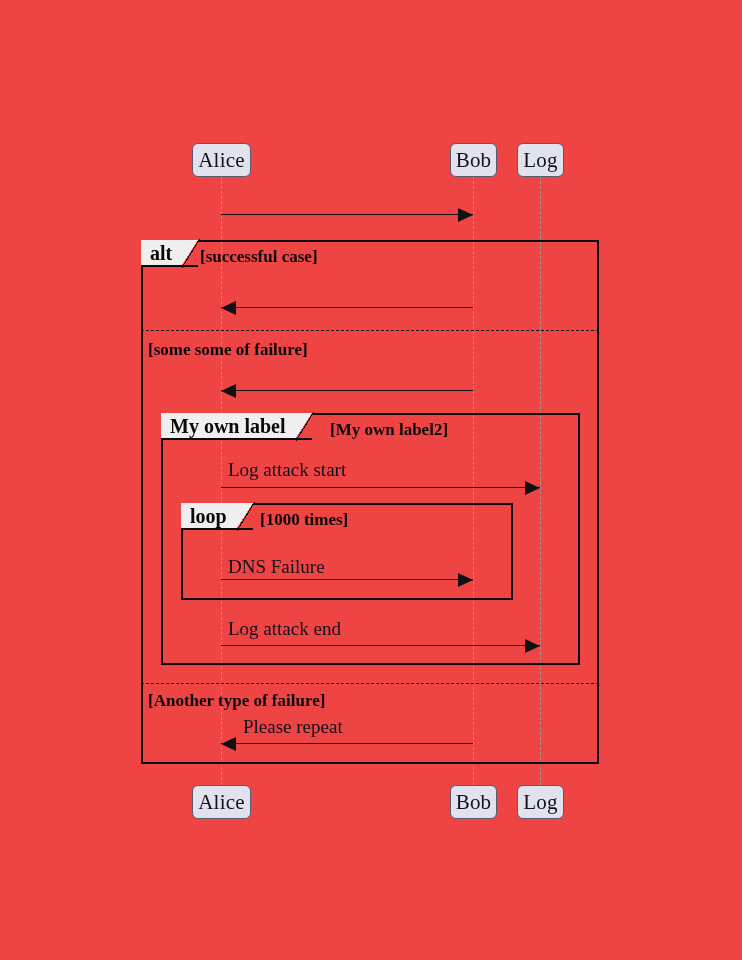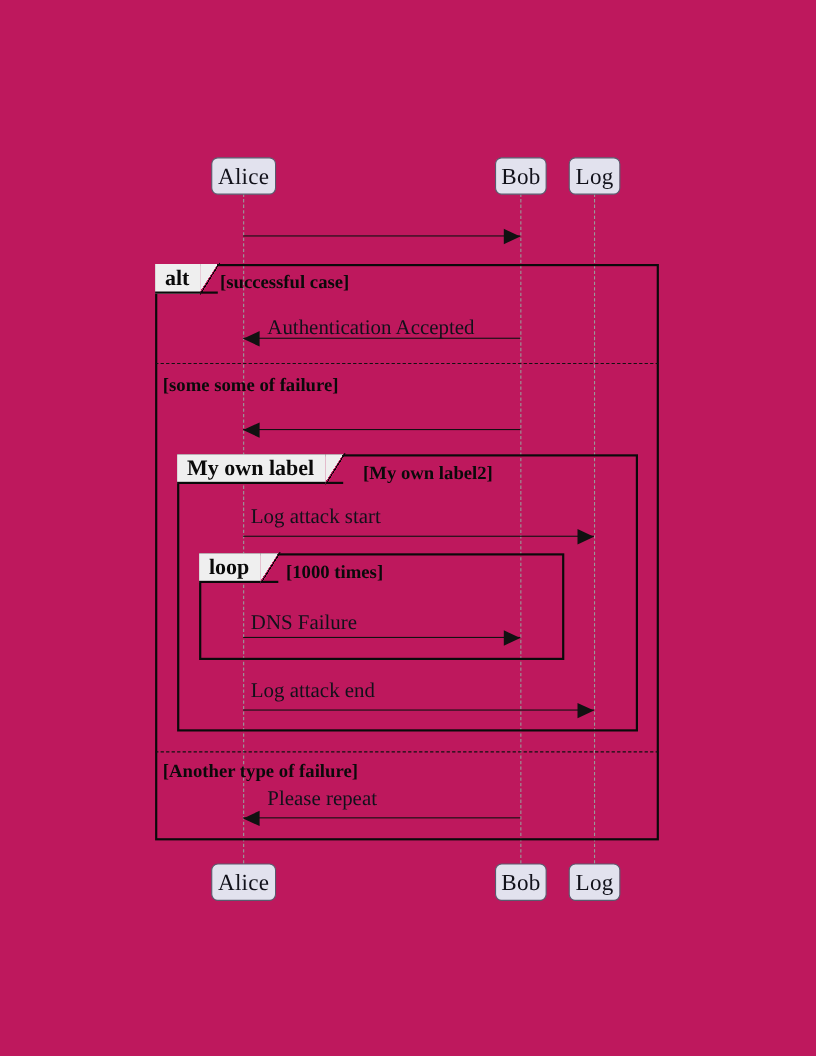--- a/index.html
+++ b/index.html
@@ -1,19 +1,19 @@
 <!DOCTYPE html>
 <html><head>
 <meta charset="utf-8">
 <style>
   html,body{margin:0;padding:0;background:#ffffff;}
   #stage{
     position:relative;
     width:742px;height:960px;
-    background:#be185d;
+    background:#ef4444;
     font-family:"Liberation Serif","DejaVu Serif",serif;
     overflow:hidden;
   }
 
   
   .participant{
     position:absolute;
     box-sizing:border-box;
     background:#e2e2ee;
     border:1.4px solid #5a5a6e;
@@ -137,21 +137,20 @@
   <div class="msg-line" style="left:221px; top:214px; width:252px;"></div>
   <div class="arrowhead right" style="left:458px; top:208px;"></div>
 
   <div class="frag" style="left:141px; top:240px; width:458px; height:524px;"></div>
 
   <div class="frag-tab" style="left:141px; top:240px;">
     <span>alt</span>
   </div>
   <div class="frag-guard" style="left:200px; top:248px;">[successful case]</div>
 
-  <div class="msg-label" style="left:243px; top:289px;">Authentication Accepted</div>
   <div class="msg-line" style="left:221px; top:307px; width:252px;"></div>
   <div class="arrowhead left" style="left:221px; top:301px;"></div>
 
   <div class="frag-divider" style="left:141px; top:330px; width:458px;"></div>
   <div class="frag-guard" style="left:148px; top:341px;">[some some of failure]</div>
 
   <div class="msg-line" style="left:221px; top:390px; width:252px;"></div>
   <div class="arrowhead left" style="left:221px; top:384px;"></div>
 
   <div class="frag inner" style="left:161px; top:413px; width:419px; height:252px;"></div>

